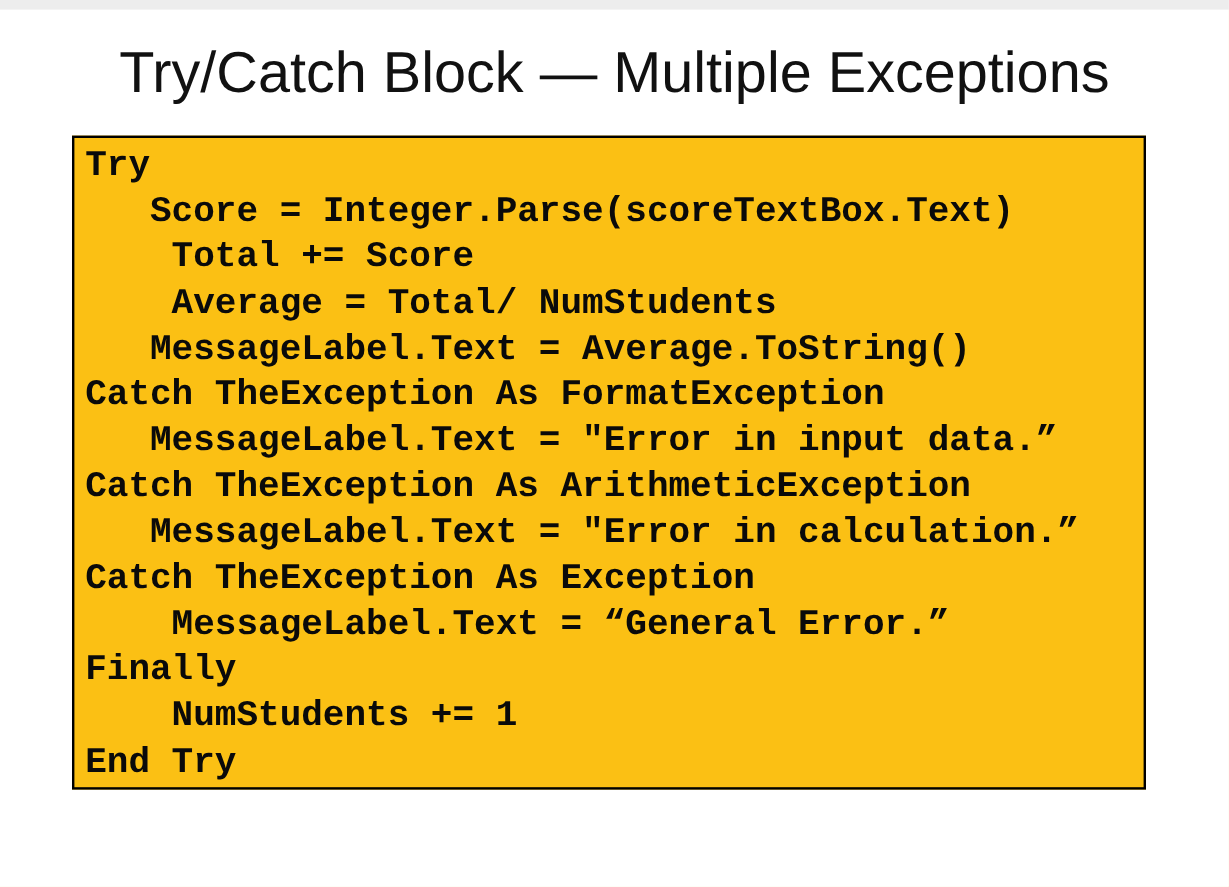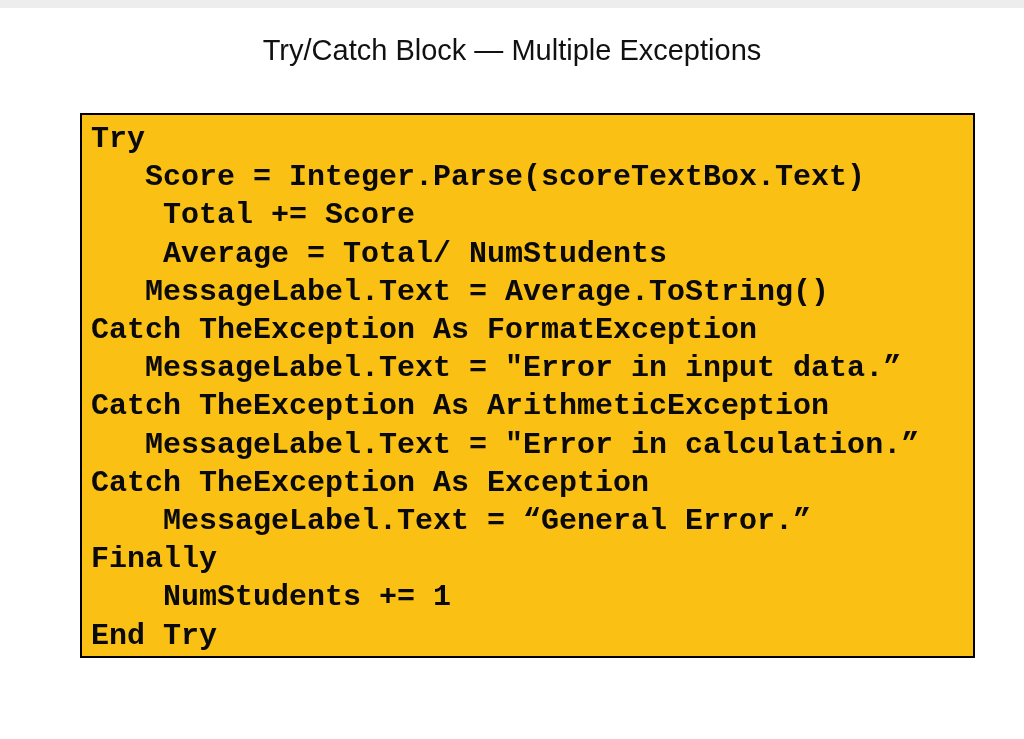--- a/index.html
+++ b/index.html
@@ -23,21 +23,21 @@
     background: #ededed;
   }
   .slide-title {
     position: absolute;
     top: 34px;
     left: 0;
     width: 1024px;
     margin: 0;
     text-align: center;
     font-family: "Liberation Sans", sans-serif;
-    font-size: 29px;
+    font-size: 48px;
     font-weight: 400;
     letter-spacing: 0px;
     color: #111111;
     white-space: nowrap;
   }
   .code-box {
     position: absolute;
     left: 60px;
     top: 113px;
     width: 895px;
@@ -58,21 +58,21 @@
     white-space: pre;
   }
 </style>
 </head>
 <body style="background: rgb(255, 255, 255);">
 
 <div class="top-strip" style="background: rgb(237, 237, 237);"></div>
 
 <h1 class="slide-title">Try/Catch Block — Multiple Exceptions</h1>
 
-<div class="code-box" style="background: rgb(251, 192, 20); border-color: rgb(0, 0, 0); margin-left: 20px;">
+<div class="code-box" style="background: rgb(251, 192, 20); border-color: rgb(0, 0, 0);">
   <pre class="code-block" style="color: rgb(10, 10, 10);">Try
    Score = Integer.Parse(scoreTextBox.Text)
     Total += Score
     Average = Total/ NumStudents
    MessageLabel.Text = Average.ToString()
 Catch TheException As FormatException
    MessageLabel.Text = "Error in input data.”
 Catch TheException As ArithmeticException
    MessageLabel.Text = "Error in calculation.”
 Catch TheException As Exception

